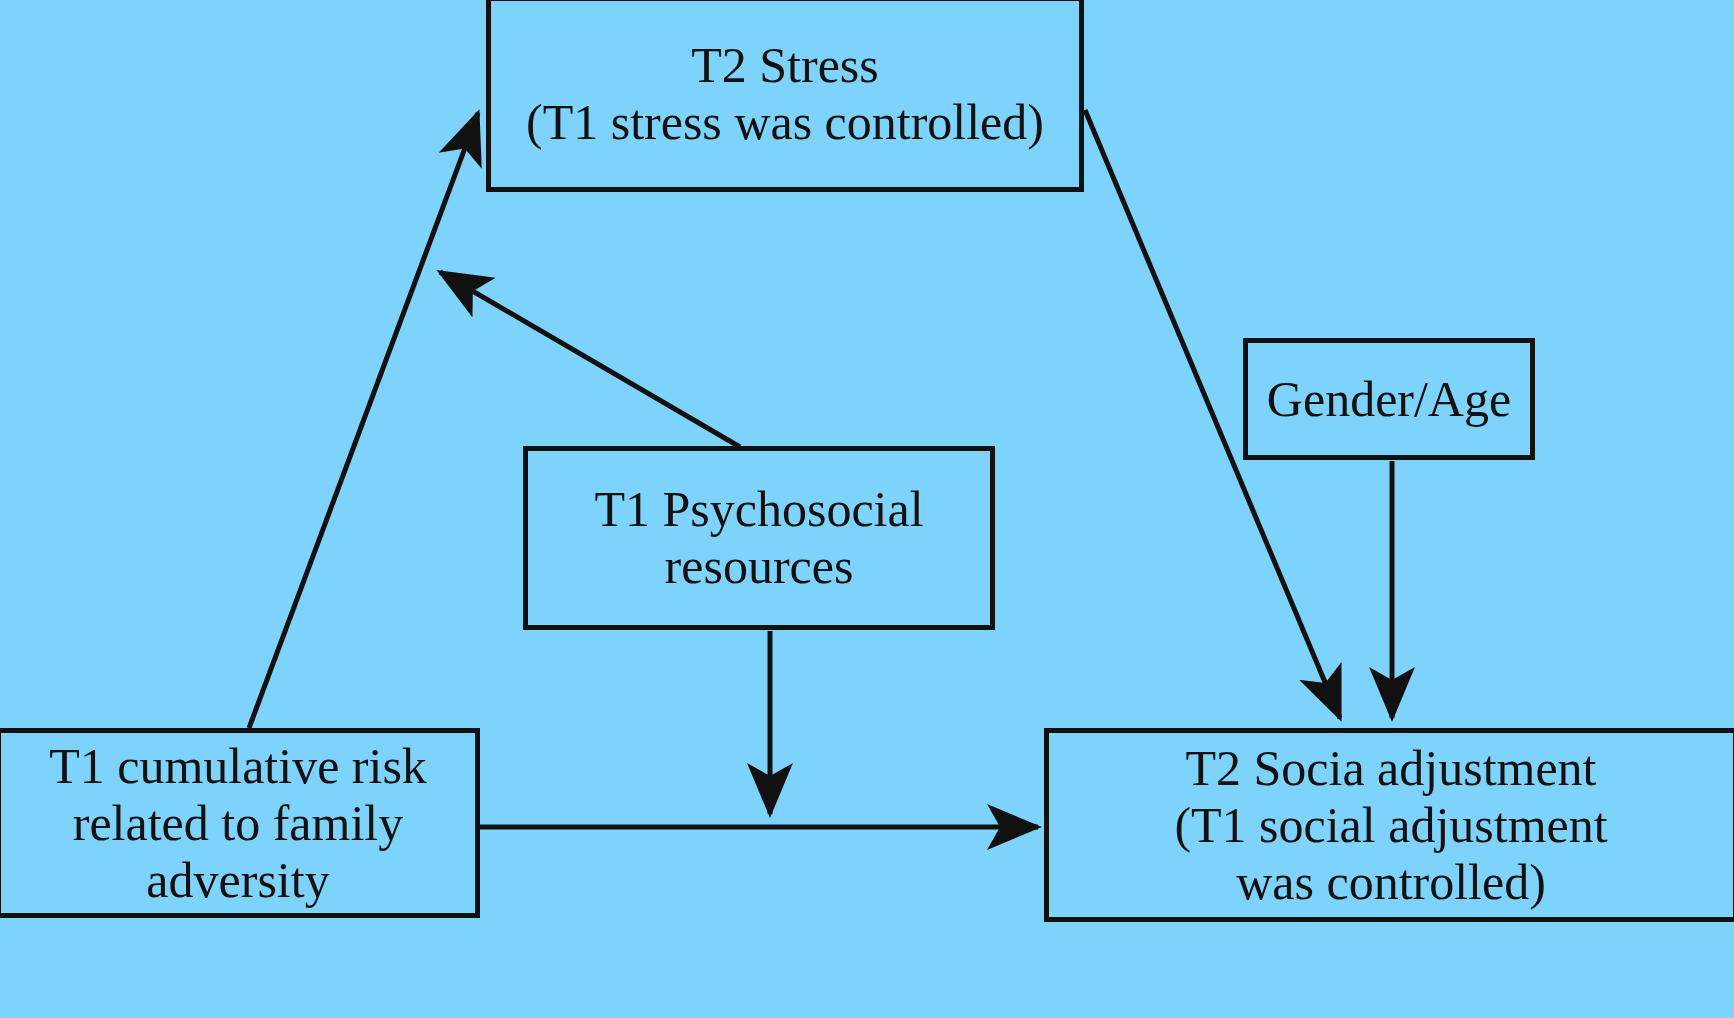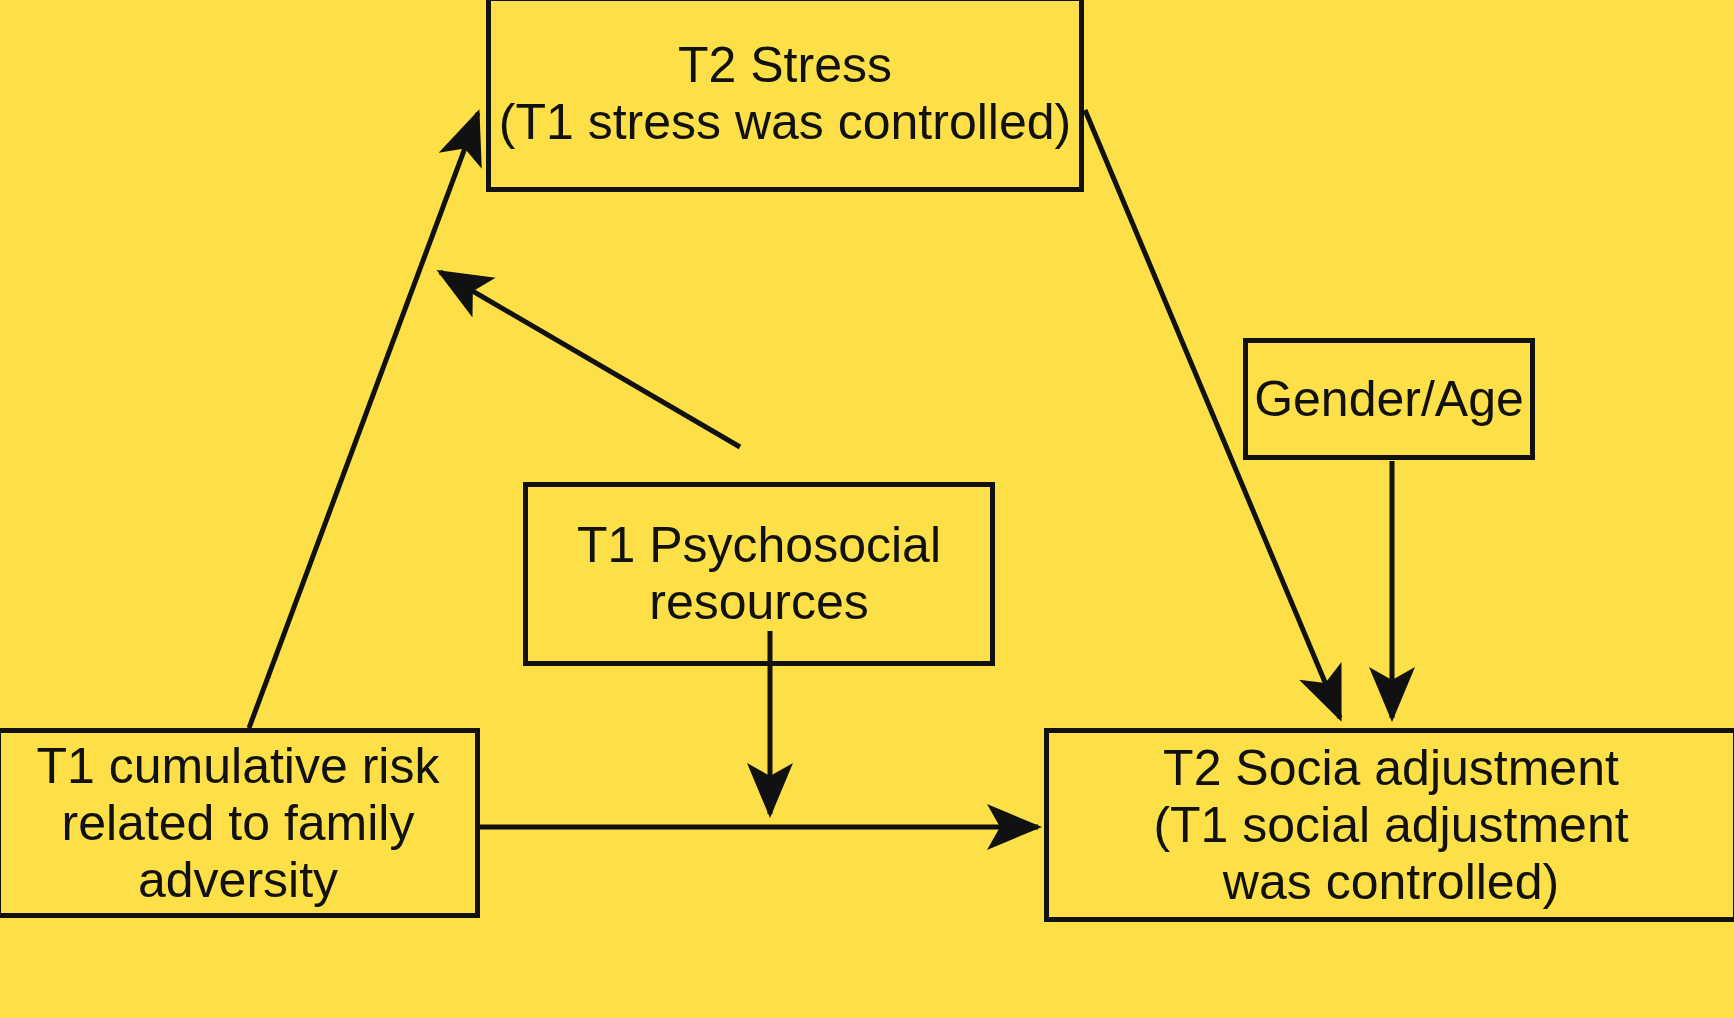--- a/index.html
+++ b/index.html
@@ -5,23 +5,23 @@
 <style>
   html, body {
     margin: 0;
     padding: 0;
     background: #ffffff;
   }
   #stage {
     position: relative;
     width: 1734px;
     height: 1018px;
-    background: #fde047;
+    background: #7dd3fc;
     overflow: hidden;
-    font-family: Liberation Sans, sans-serif;
+    font-family: Liberation Serif, serif;
     color: #111111;
   }
   #edges {
     position: absolute;
     left: 0;
     top: 0;
     width: 1734px;
     height: 1018px;
     pointer-events: none;
   }
@@ -41,21 +41,21 @@
     display: block;
     width: 100%;
     padding: 0 6px;
     box-sizing: border-box;
     white-space: pre-line;
   }
 
   
   #node-t2-stress      { left: 486px; top: -4px;  width: 598px; height: 196px; font-size: 50px; }
   #node-gender-age     { left: 1243px; top: 338px; width: 292px; height: 122px; font-size: 50px; justify-content: flex-end; }
-  #node-psychosocial   { left: 523px;  top: 446px; width: 472px; height: 184px; font-size: 50px; margin-top: 36px; }
+  #node-psychosocial   { left: 523px;  top: 446px; width: 472px; height: 184px; font-size: 50px; }
   #node-cumulative-risk{ left: -4px;   top: 728px; width: 484px; height: 190px; font-size: 50px; }
   #node-social-adj     { left: 1044px; top: 728px; width: 694px; height: 194px; font-size: 50px; }
 </style>
 </head>
 <body>
 
 <div id="stage">
 
   <svg id="edges" viewBox="0 0 1734 1018">
     <defs>

